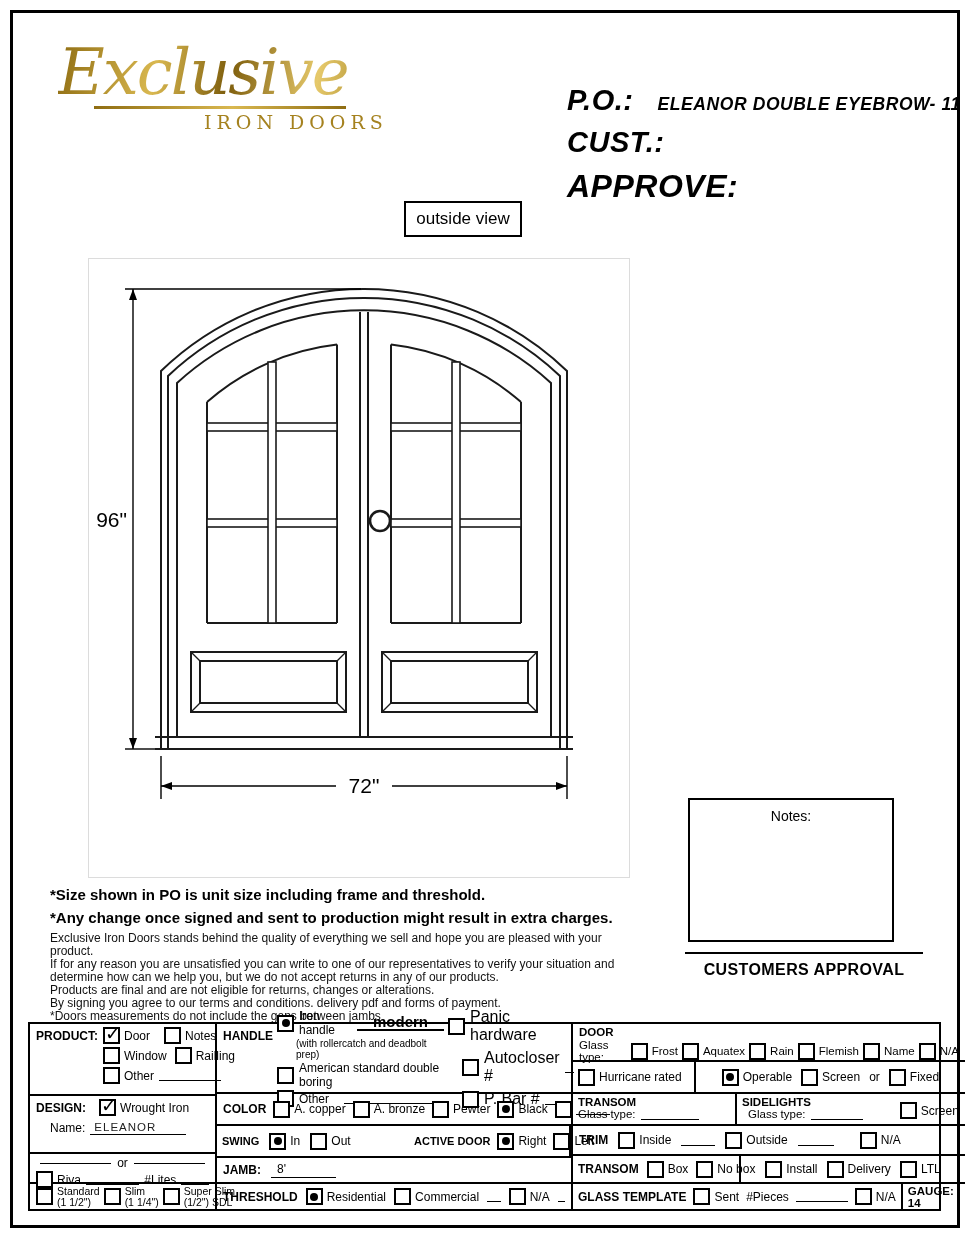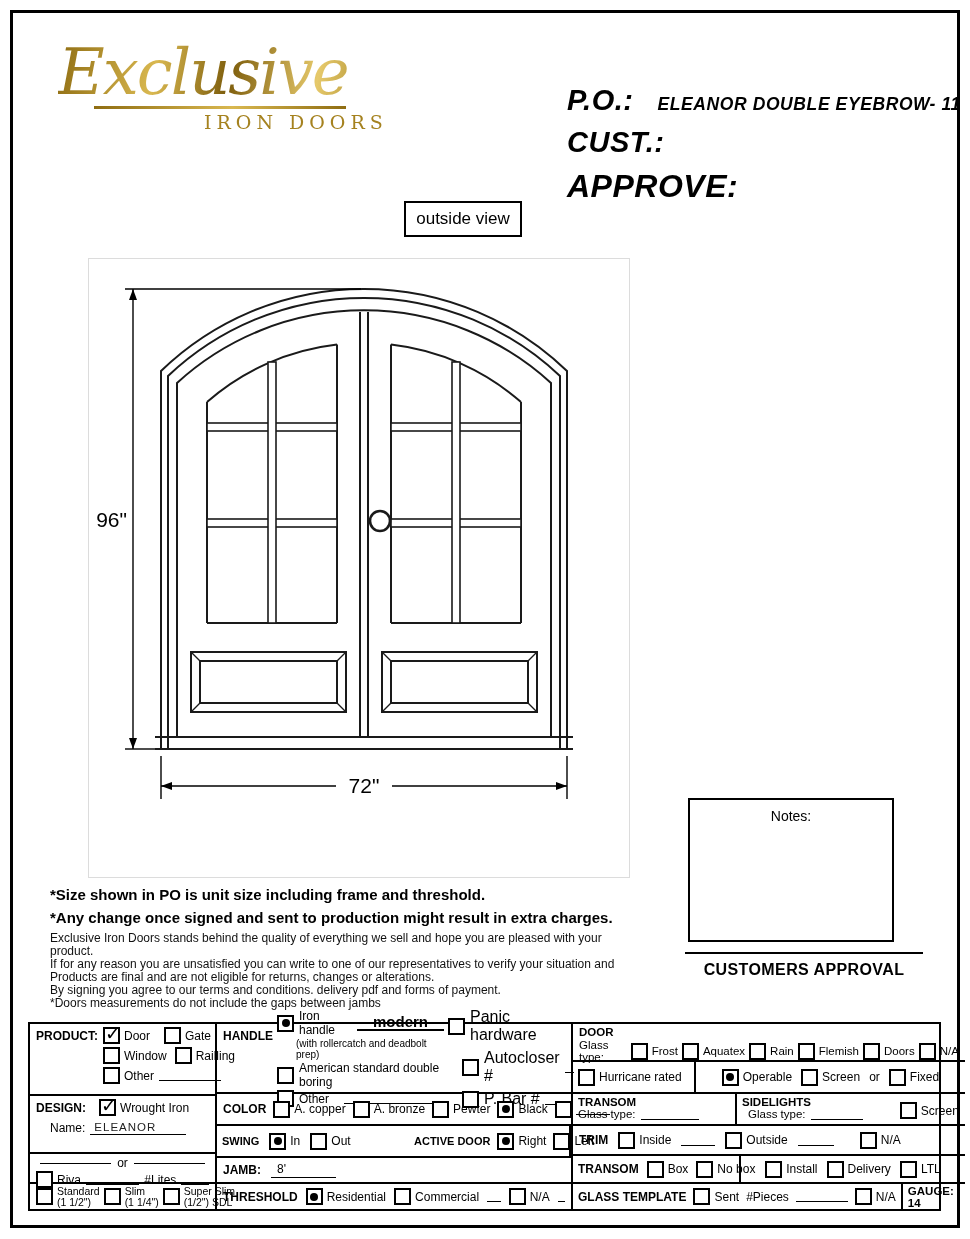--- a/index.html
+++ b/index.html
@@ -170,20 +170,21 @@
 
   <div class="abs notes-box">
     <span>Notes:</span>
   </div>
 
   <div class="abs disclaimer">
     <div class="disc-bold">*Size shown in PO is unit size including frame and threshold.</div>
     <div class="disc-bold">*Any change once signed and sent to production might result in extra charges.</div>
     <div class="disc-line">Exclusive Iron Doors stands behind the quality of everything we sell and hope you are pleased with your product.</div>
     <div class="disc-line">If for any reason you are unsatisfied you can write to one of our representatives to verify your situation and</div>
+    <div class="disc-line">determine how can we help you, but we do not accept returns in any of our products.</div>
     <div class="disc-line">Products are final and are not eligible for returns, changes or alterations.</div>
     <div class="disc-line">By signing you agree to our terms and conditions. delivery pdf and forms of payment.</div>
     <div class="disc-line">*Doors measurements do not include the gaps between jambs</div>
   </div>
 
   <div class="abs approval">
     <div class="approval-line"></div>
     <div class="approval-label">CUSTOMERS APPROVAL</div>
   </div>
 
@@ -194,21 +195,21 @@
         <div class="hrow" style="align-items:flex-start;">
           <span class="t" style="padding-top:2px;">PRODUCT:</span>
           <div class="vstack">
             <div class="hrow" style="gap:14px;">
               <span class="opt">
                   <span class="cb cb-check"></span>
                   <span class="lbl">Door</span>
                 </span>
               <span class="opt">
                   <span class="cb cb-empty"></span>
-                  <span class="lbl">Gate</span>
+                  <span class="lbl">Notes</span>
                 </span>
             </div>
             <div class="hrow" style="gap:8px;">
               <span class="opt">
                   <span class="cb cb-empty"></span>
                   <span class="lbl">Window</span>
                 </span>
               <span class="opt">
                   <span class="cb cb-empty"></span>
                   <span class="lbl">Railling</span>
@@ -393,21 +394,21 @@
           <span class="opt">
               <span class="cb cb-empty"></span>
               <span class="lbl" style="font-size:11.5px;">Rain</span>
             </span>
           <span class="opt">
               <span class="cb cb-empty"></span>
               <span class="lbl" style="font-size:11.5px;">Flemish</span>
             </span>
           <span class="opt">
               <span class="cb cb-empty"></span>
-              <span class="lbl" style="font-size:11.5px;">Doors</span>
+              <span class="lbl" style="font-size:11.5px;">Name</span>
             </span>
           <span class="opt">
               <span class="cb cb-empty"></span>
               <span class="lbl" style="font-size:11.5px;">N/A</span>
             </span>
         </div>
       </div>
 
       <div class="frow" style="height:32px;padding:0;display:flex;">
         <div class="subcell hrow" style="width:123px;border-right:2px solid #000;">

